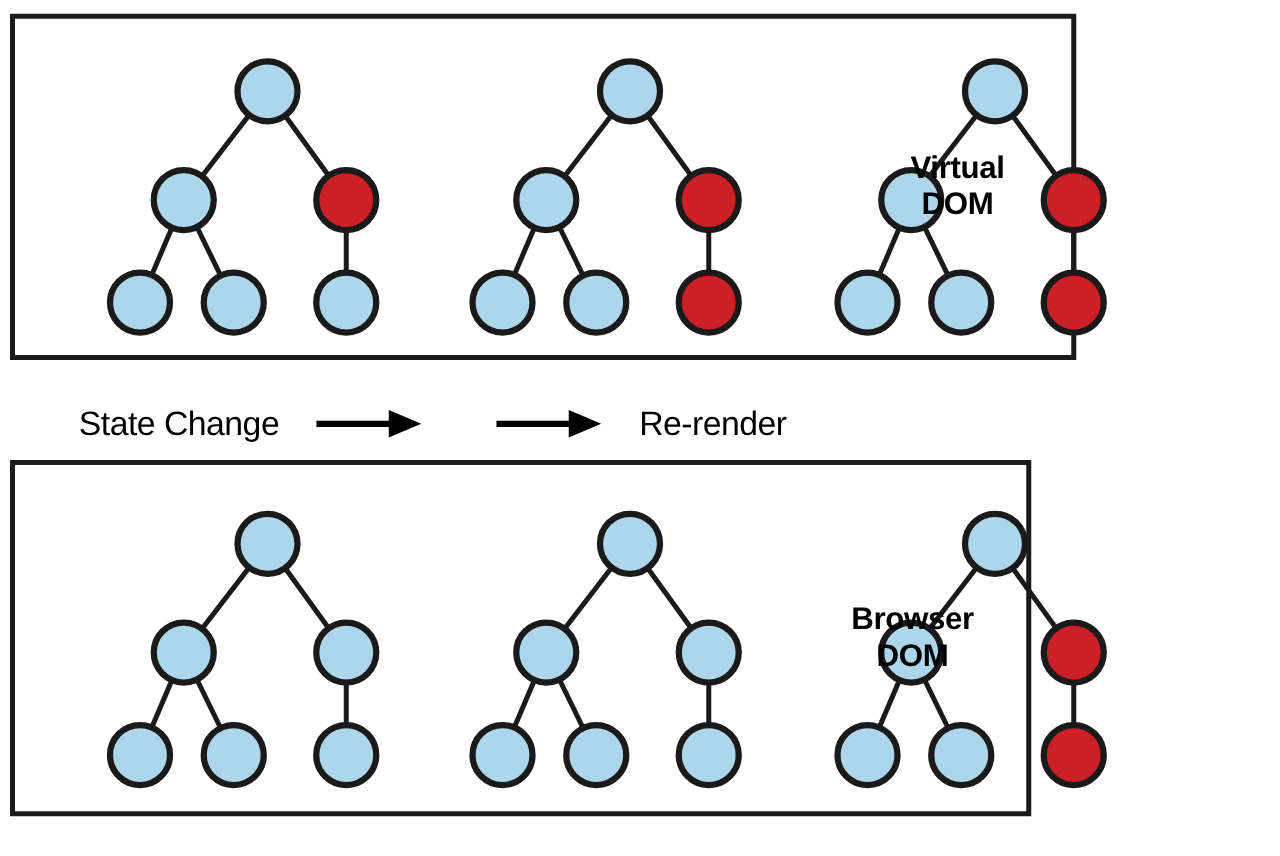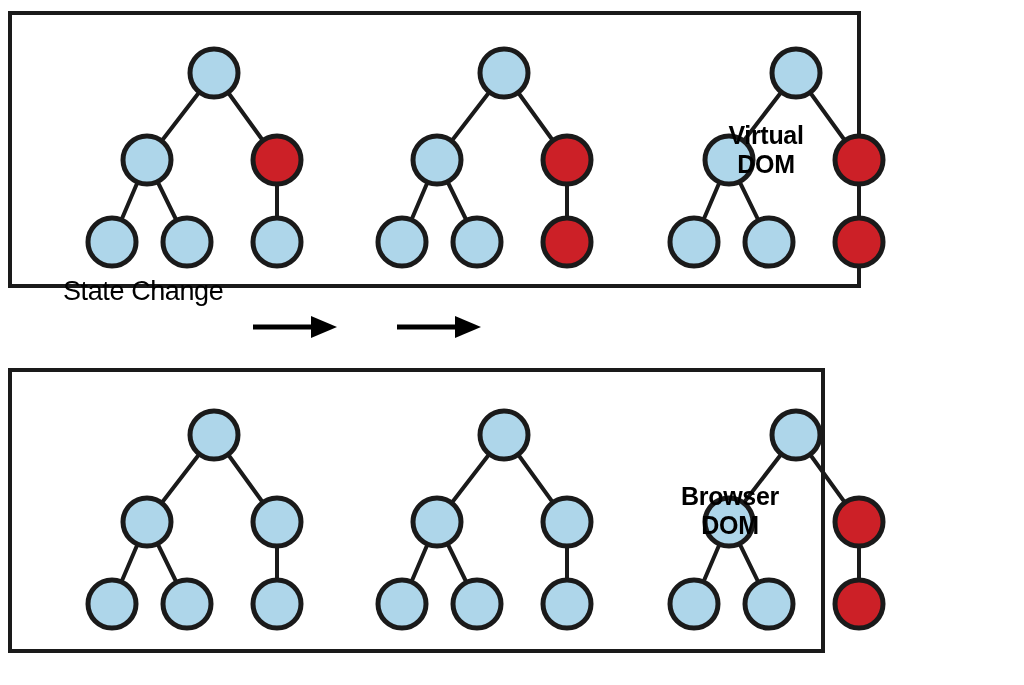--- a/index.html
+++ b/index.html
@@ -75,24 +75,25 @@
     height: 100%;
   }
   .tree svg {
     display: block;
   }
 
   
   #flow-band {
     position: absolute;
     left: 8px;
-    top: 276px;
+    top: 288px;
     width: 1007px;
     height: 102px;
     display: flex;
+    align-items: center;
     justify-content: flex-start;
     padding-left: 55px;
     box-sizing: border-box;
   }
   .flow-label {
     font-size: 27px;
     color: #000000;
     font-family: "Liberation Sans", "DejaVu Sans", sans-serif;
     font-stretch: condensed;
     letter-spacing: -0.4px;
@@ -185,20 +186,21 @@
     </span>
 
 
     <span class="flow-arrow">
       <svg width="84" height="26" viewBox="0 0 84 26" aria-hidden="true">
         <line x1="0" y1="13" x2="62" y2="13" stroke="#000000" stroke-width="5"></line>
         <polygon points="58,2 84,13 58,24" fill="#000000"></polygon>
       </svg>
     </span>
 
+    <span class="flow-label">Re-render</span>
   </div>
 
   <div class="panel" id="panel-browser-dom">
     <div class="tree-row">
         <div class="tree" style="left: 30px; top: 5px;">
           <svg width="290" height="268" viewBox="0 0 290 268">
             <g>
               <line x1="172" y1="58" x2="105" y2="145" stroke="#1a1a1a" stroke-width="4" stroke-linecap="round"></line>
               <line x1="172" y1="58" x2="235" y2="145" stroke="#1a1a1a" stroke-width="4" stroke-linecap="round"></line>
               <line x1="105" y1="145" x2="70" y2="227" stroke="#1a1a1a" stroke-width="4" stroke-linecap="round"></line>

